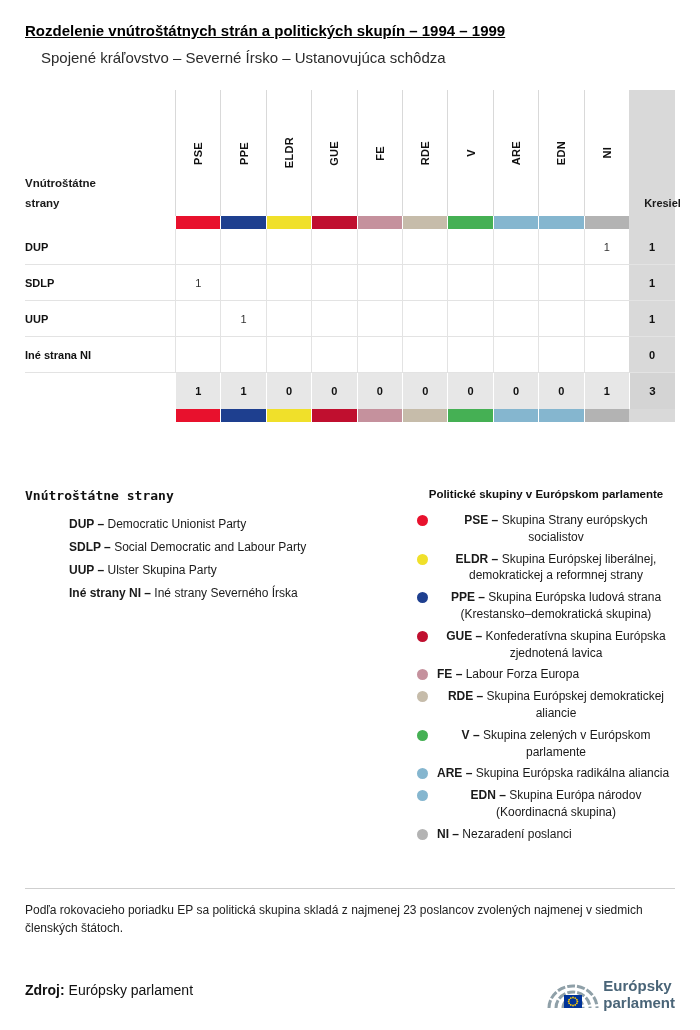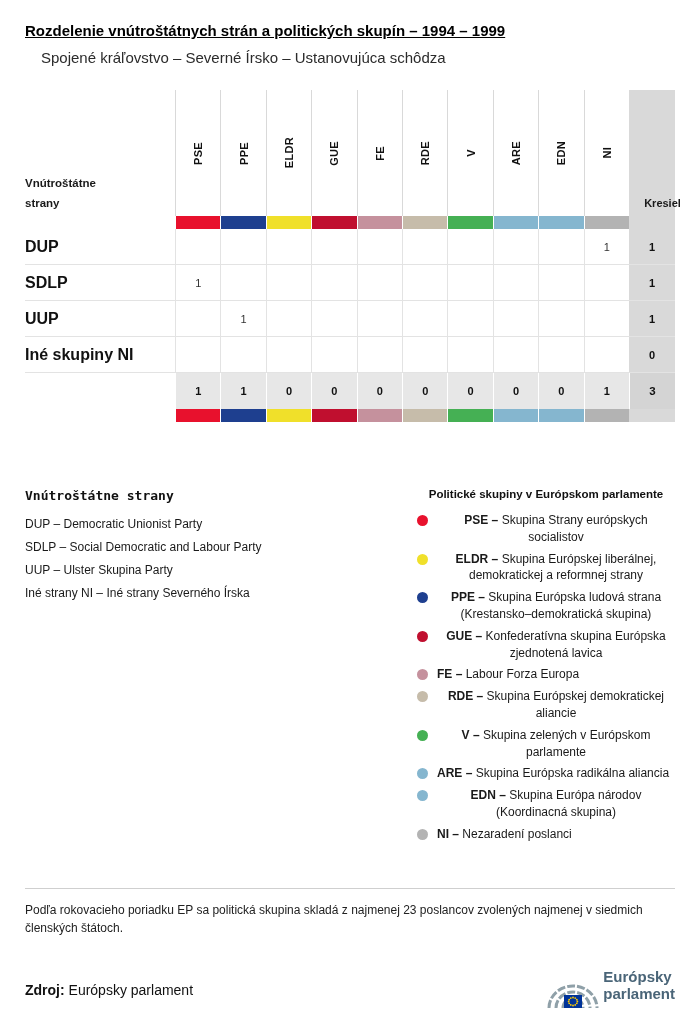--- a/index.html
+++ b/index.html
@@ -21,46 +21,46 @@
   .hc{border-left:1px solid #d9d9d9;align-items:center;}
   .vtext{writing-mode:vertical-rl;transform:rotate(180deg);font-size:11px;font-weight:700;color:#111;letter-spacing:.3px;}
   .corner{align-items:flex-end;justify-content:flex-start;}
   .corner span{display:block;width:78px;font-size:11.5px;font-weight:700;line-height:1.8;overflow-wrap:anywhere;padding-bottom:2px;}
   .seats-hdr{background:#d9d9d9;align-items:flex-end;padding-left:21px;}
   .seats-hdr span{font-size:11px;font-weight:700;padding-bottom:7px;}
 
   .band{border-left:1px solid #fff;}
   .band-seats{background:#d9d9d9;}
 
-  .lbl{justify-content:flex-start;font-size:16px;font-weight:700;color:#111;}
+  .lbl{justify-content:flex-start;font-size:11px;font-weight:700;color:#111;}
   .val{border-left:1px solid #e3e3e3;font-size:11px;color:#333;}
   .seats{background:#d9d9d9;font-size:11px;font-weight:700;color:#111;}
 
   .tot{background:#e7e7e7;border-left:1px solid #fff;font-size:11px;font-weight:700;color:#111;}
   .tot-seats{background:#d4d4d4;font-size:11.5px;font-weight:700;}
 
   
   .legends{display:flex;justify-content:space-between;margin-top:66px;}
   .leg-left{width:360px;}
   .leg-left .leg-title{font-family:"DejaVu Sans Mono",monospace;font-size:13px;font-weight:700;color:#111;margin:0 0 14px 0;}
   .party-item{font-size:12px;margin-bottom:9px;color:#1a1a1a;}
-  .party-item b{font-weight:400;}
+  .party-item b{font-weight:700;margin-left:44px;}
   .leg-right{width:258px;text-align:center;}
   .leg-right .leg-title{font-size:11.5px;font-weight:700;color:#111;margin:0 0 12px 0;}
   .grp-item{display:flex;gap:9px;margin-bottom:5px;font-size:12px;line-height:1.4;color:#1a1a1a;}
   .dot{width:11px;height:11px;border-radius:50%;flex-shrink:0;margin-top:3px;background:#999;}
   .grp-item b{font-weight:700;}
 
   
   .footer-rule{border:none;border-top:1px solid #cfcfcf;margin:40px 0 0 0;}
   .note{font-size:12px;line-height:1.55;color:#222;margin-top:12px;max-width:648px;}
   .source-row{display:flex;justify-content:space-between;align-items:center;margin-top:30px;}
   .source{font-size:14px;color:#111;}
   .source b{font-weight:700;}
-  .logo{display:flex;align-items:flex-start;gap:1px;}
+  .logo{display:flex;align-items:flex-end;gap:1px;}
   .logo-text{font-size:15px;font-weight:700;color:#4a6578;line-height:1.15;}
 </style>
 </head>
 <body>
 
 <div class="page">
 
   <h1 class="title">Rozdelenie vnútroštátnych strán a politických skupín – 1994 – 1999</h1>
   <h2 class="subtitle">Spojené kráľovstvo – Severné Írsko – Ustanovujúca schôdza</h2>
 
@@ -159,21 +159,21 @@
       <div class="cell val"></div>
       <div class="cell val"></div>
       <div class="cell val"></div>
       <div class="cell val"></div>
       <div class="cell val"></div>
       <div class="cell val"></div>
       <div class="cell seats">1</div>
     </div>
 
     <div class="grid-row data-row">
-      <div class="cell lbl">Iné skupiny NI</div>
+      <div class="cell lbl">Iné strana NI</div>
       <div class="cell val"></div>
       <div class="cell val"></div>
       <div class="cell val"></div>
       <div class="cell val"></div>
       <div class="cell val"></div>
       <div class="cell val"></div>
       <div class="cell val"></div>
       <div class="cell val"></div>
       <div class="cell val"></div>
       <div class="cell val"></div>

